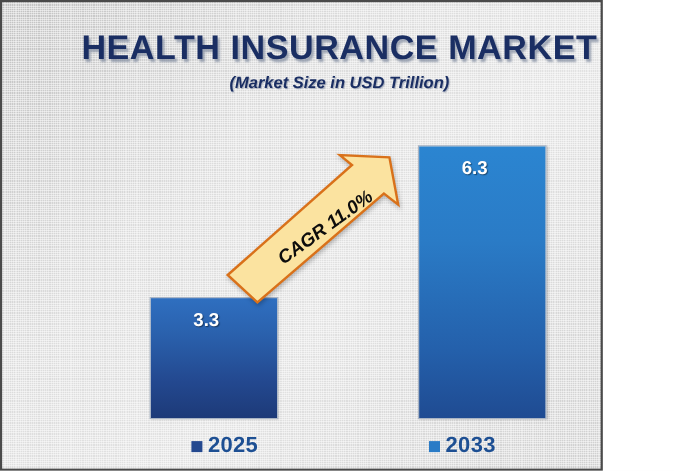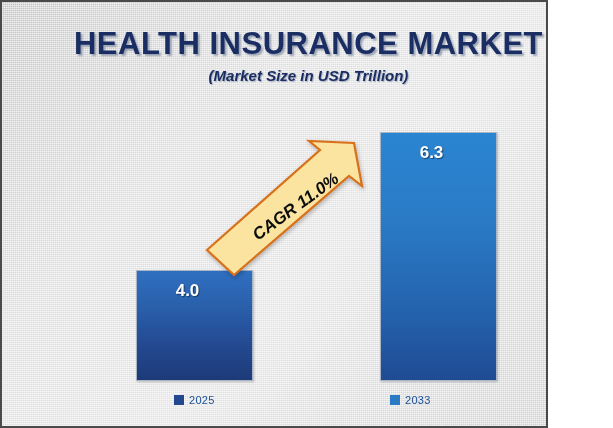--- a/index.html
+++ b/index.html
@@ -142,42 +142,42 @@
   }
   #legend-item-2025 { left: 172px; }
   #legend-item-2033 { left: 388px; align-items: center; }
   .legend-swatch {
     width: 10px;
     height: 10px;
     display: inline-block;
     flex: 0 0 auto;
   }
   .legend-text {
-    font-size: 11px;
-    font-weight: normal;
+    font-size: 20px;
+    font-weight: bold;
     color: #1d4f93;
     letter-spacing: 0.3px;
   }
 </style>
 </head>
 <body>
 
 <div id="slide">
 
   <div id="texture"></div>
 
   <div id="title-block">
     <div id="chart-title">HEALTH INSURANCE MARKET</div>
     <div id="chart-subtitle">(Market Size in USD Trillion)</div>
   </div>
 
   <div id="plot">
 
     <div id="bar-2025" class="bar">
-      <div class="bar-value">4.0</div>
+      <div class="bar-value">3.3</div>
     </div>
 
     <div id="bar-2033" class="bar">
       <div class="bar-value">6.3</div>
     </div>
 
     <svg id="cagr-arrow" viewBox="0 0 185 140">
       <polygon points="5,112 118,12 107,3 152,5 160,48 147,38 32,137" fill="#fbe3a0" stroke="#d9711a" stroke-width="2.2" stroke-linejoin="miter"></polygon>
     </svg>
 

